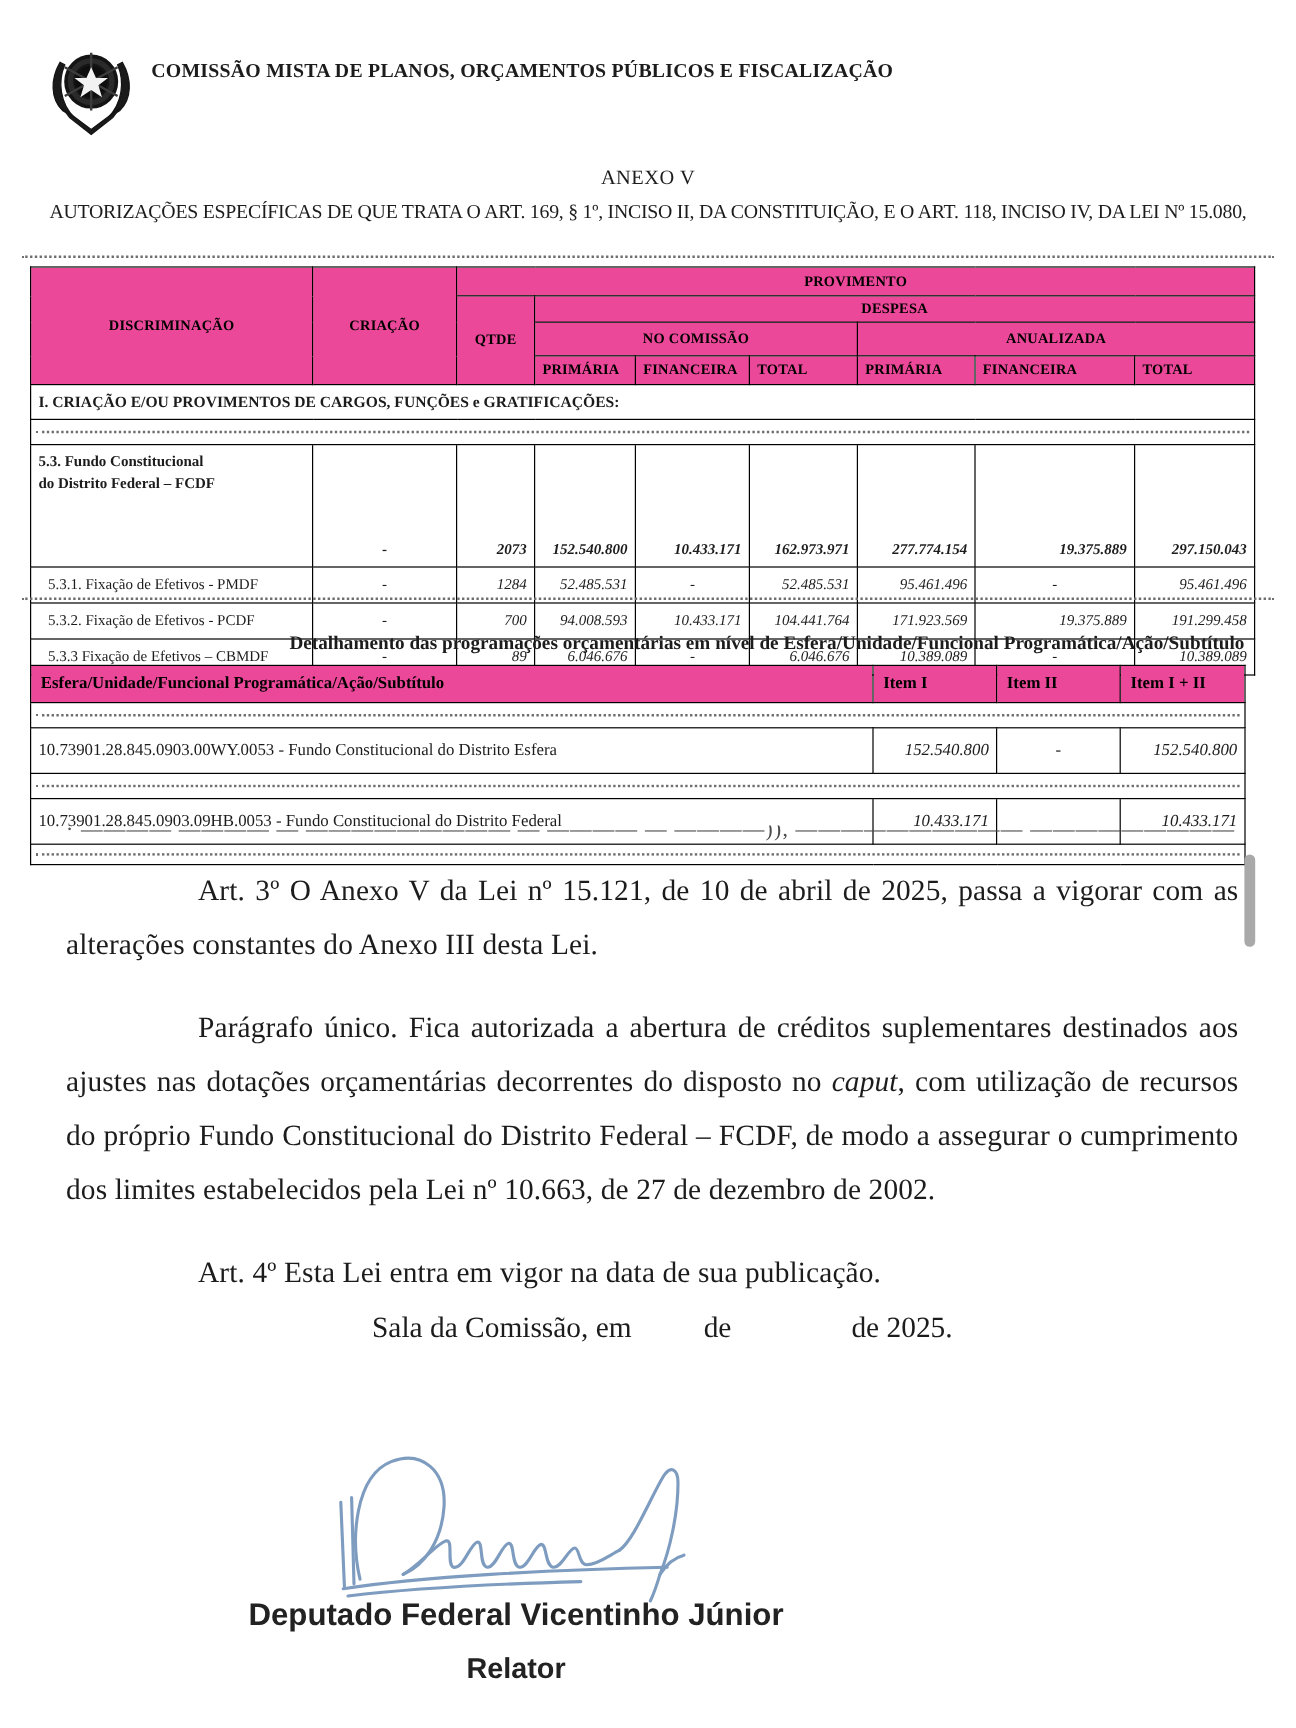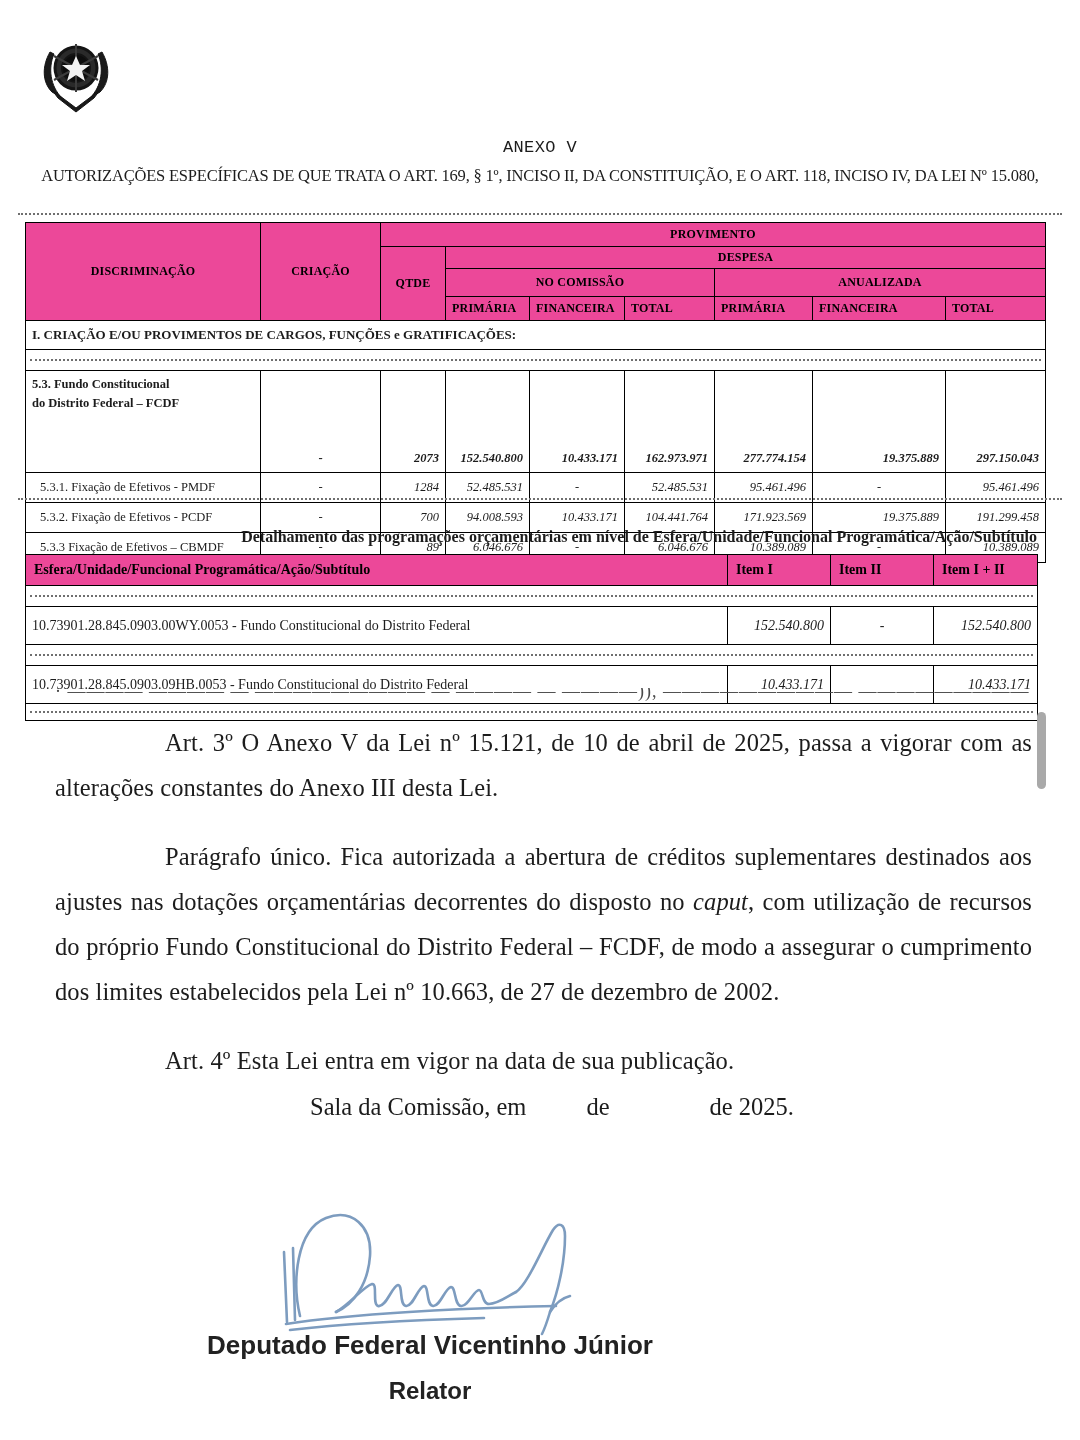--- a/index.html
+++ b/index.html
@@ -15,21 +15,21 @@
 
   
   .doc-header { position: absolute; top: 38px; left: 40px; right: 40px; height: 80px; }
   .crest { position: absolute; left: 0; top: 0; width: 72px; height: 78px; }
   .org-block { position: absolute; left: 86px; top: 8px; }
   .org-name { font-size: 27px; font-weight: bold; letter-spacing: 0.5px; }
   .committee { font-size: 16.5px; font-weight: bold; margin-top: 3px; letter-spacing: 0.2px; }
 
   
   .annex { position: absolute; top: 138px; left: 20px; right: 20px; text-align: center; }
-  .annex-title { font-size: 17px; letter-spacing: 0.4px; font-family: Liberation Mono, monospace; }
+  .annex-title { font-size: 17px; letter-spacing: 0.4px; }
   .annex-sub { font-size: 16.5px; line-height: 26px; margin-top: 6px; letter-spacing: -0.2px; }
 
   .dotline { border-top: 2px dotted #6f6f6f; height: 0; }
   .dot-top { position: absolute; top: 213px; left: 18px; right: 18px; }
   .dot-under-t1 { position: absolute; top: 498px; left: 18px; right: 18px; }
 
   
   table { border-collapse: collapse; table-layout: fixed; width: 100%; }
   .t1-wrap { position: absolute; top: 222px; left: 25px; width: 1020px; }
   .t2-wrap { position: absolute; top: 528px; left: 25px; width: 1012px; }
@@ -79,20 +79,21 @@
         <circle cx="36" cy="30" r="21" stroke-width="3" fill="#2a2a2a"></circle>
         <circle cx="36" cy="30" r="14" stroke-width="2" fill="#0d0d0d"></circle>
         <path d="M10 14 C2 28 2 44 12 54 L22 60 C10 48 8 30 14 16 Z" fill="#1a1a1a" stroke-width="1"></path>
         <path d="M62 14 C70 28 70 44 60 54 L50 60 C62 48 64 30 58 16 Z" fill="#1a1a1a" stroke-width="1"></path>
         <path d="M12 52 L36 70 L60 52 L54 60 L36 74 L18 60 Z" fill="#1a1a1a" stroke-width="1"></path>
         <path d="M14 18 L58 42 M58 18 L14 42 M36 6 L36 54" stroke="#3c3c3c" stroke-width="2"></path>
       </g>
       <path d="M36 18 L40 27 L50 27 L42 33 L45 43 L36 37 L27 43 L30 33 L22 27 L32 27 Z" fill="#f2f2f2"></path>
     </svg>
     <div class="org-block">
+      <div class="committee">COMISSÃO MISTA DE PLANOS, ORÇAMENTOS PÚBLICOS E FISCALIZAÇÃO</div>
     </div>
   </div>
 
   <div class="annex">
     <div class="annex-title">ANEXO V</div>
     <div class="annex-sub">
       <div>AUTORIZAÇÕES ESPECÍFICAS DE QUE TRATA O ART. 169, § 1º, INCISO II, DA CONSTITUIÇÃO, E O ART. 118, INCISO IV, DA LEI Nº 15.080,</div>
     </div>
   </div>
 
@@ -208,21 +209,21 @@
         <th>Item I</th>
         <th>Item II</th>
         <th>Item I + II</th>
       </tr>
       <tr class="dotrow">
         <td colspan="4">
               <div class="dots"></div>
             </td>
       </tr>
       <tr class="datarow">
-        <td>10.73901.28.845.0903.00WY.0053 - Fundo Constitucional do Distrito Federal</td>
+        <td>10.73901.28.845.0903.00WY.0053 - Fundo Constitucional do Distrito Esfera</td>
         <td class="num">152.540.800</td>
         <td class="ctr">-</td>
         <td class="num">152.540.800</td>
       </tr>
       <tr class="dotrow">
         <td colspan="4">
               <div class="dots"></div>
             </td>
       </tr>
       <tr class="datarow">

